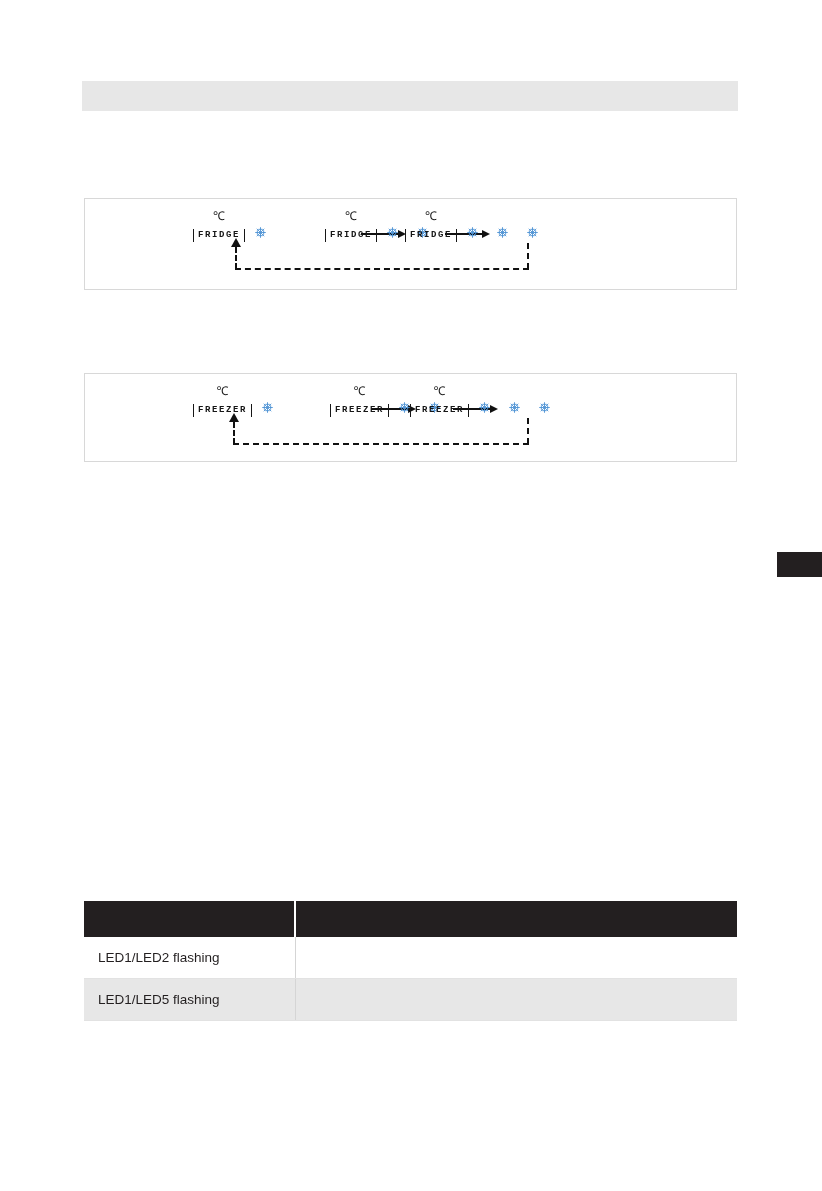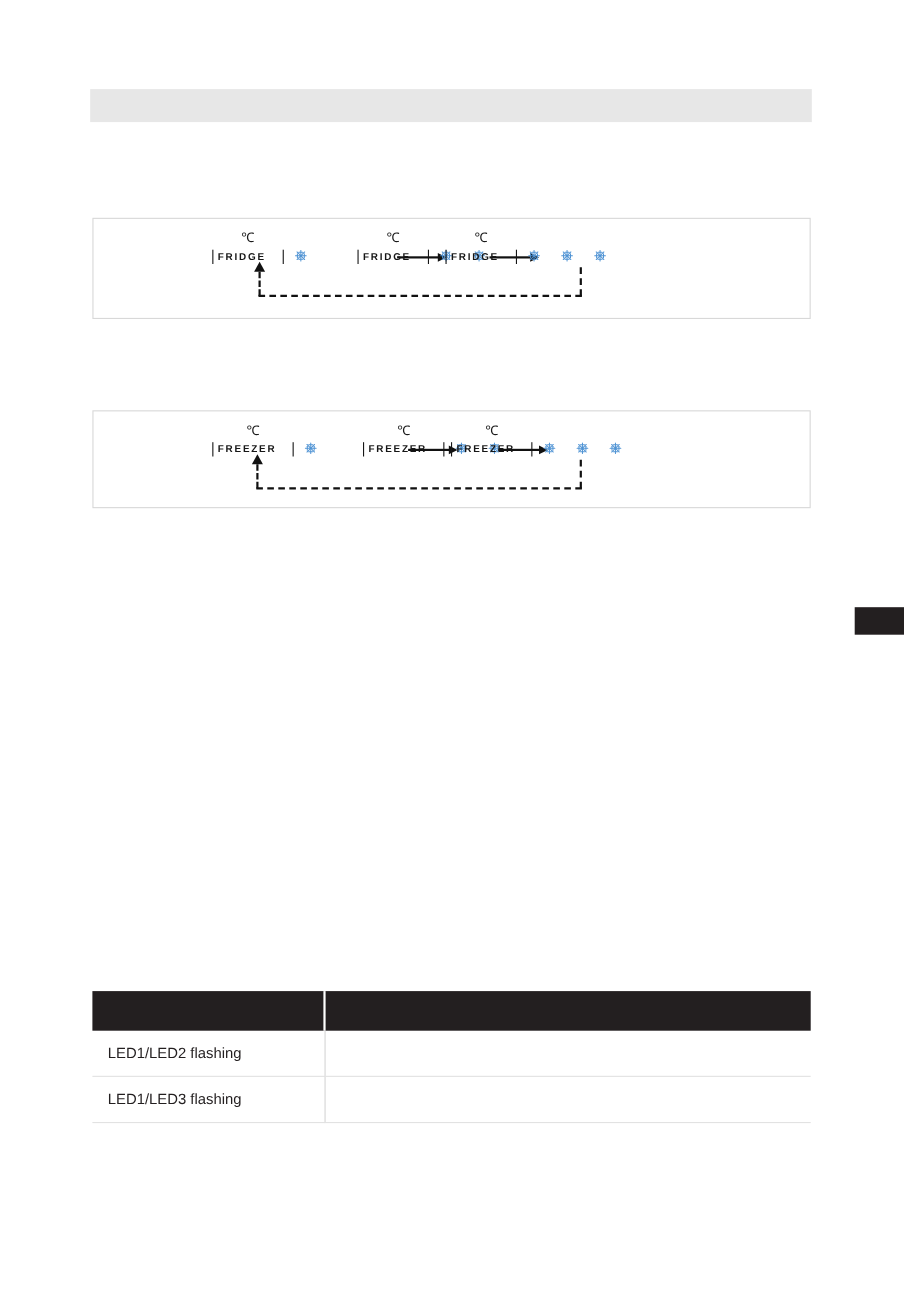--- a/index.html
+++ b/index.html
@@ -59,29 +59,29 @@
     top: -16px;
     left: 50%;
     transform: translateX(-50%);
     font-family: "Liberation Sans", sans-serif;
     font-size: 12px;
     color: #1a1a1a;
     white-space: nowrap;
     letter-spacing: 0;
   }
   .chip {
-    font-family: Liberation Sans, sans-serif;
+    font-family: Liberation Mono, monospace;
     font-size: 9px;
     font-weight: bold;
     letter-spacing: 1.6px;
     color: #161616;
     white-space: nowrap;
     border-left: 1.4px solid #161616;
     border-right: 1.4px solid #161616;
-    padding: 0 15px 0 4px;
+    padding: 0 4px 0 4px;
     line-height: 13px;
     display: inline-block;
   }
 
   .flakes {
     display: flex;
     align-items: center;
     margin-left: 9px;
   }
   .flakes > .flake + .flake { margin-left: 17px; }
@@ -427,18 +427,18 @@
     <tr>
       <th style="width:196px;"></th>
       <th></th>
     </tr>
   </thead>
   <tbody>
     <tr>
       <td class="col-state">LED1/LED2 flashing</td>
       <td></td>
     </tr>
-    <tr>
-      <td class="col-state">LED1/LED3 flashing</td>
+    <tr class="alt">
+      <td class="col-state">LED1/LED5 flashing</td>
       <td></td>
     </tr>
   </tbody>
 </table>
 
 </body></html>

